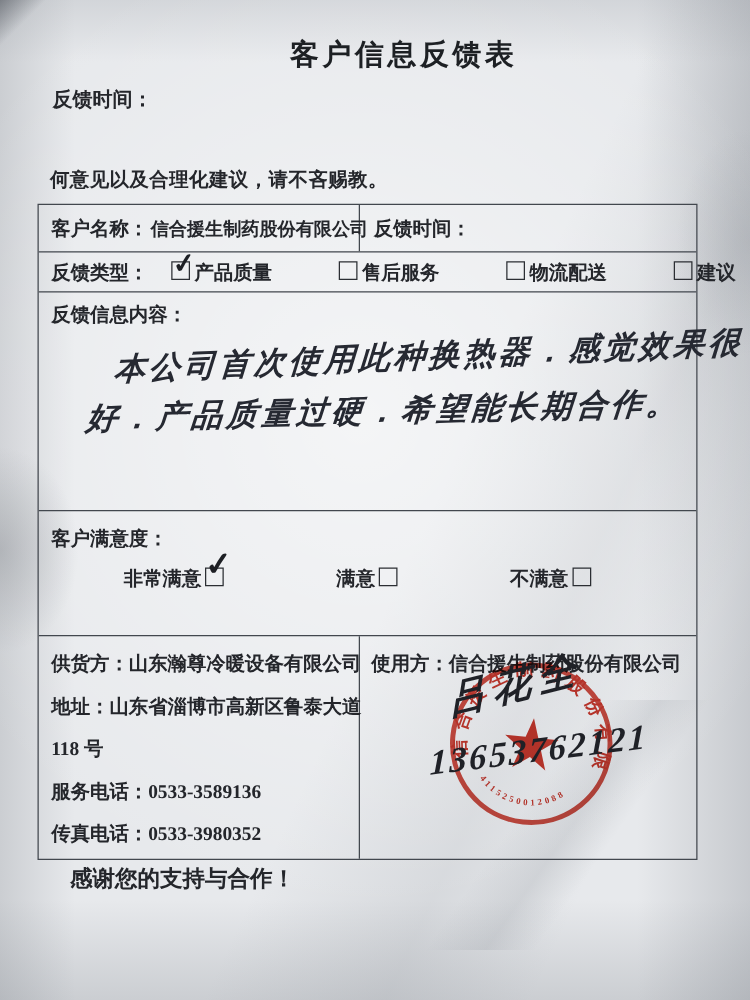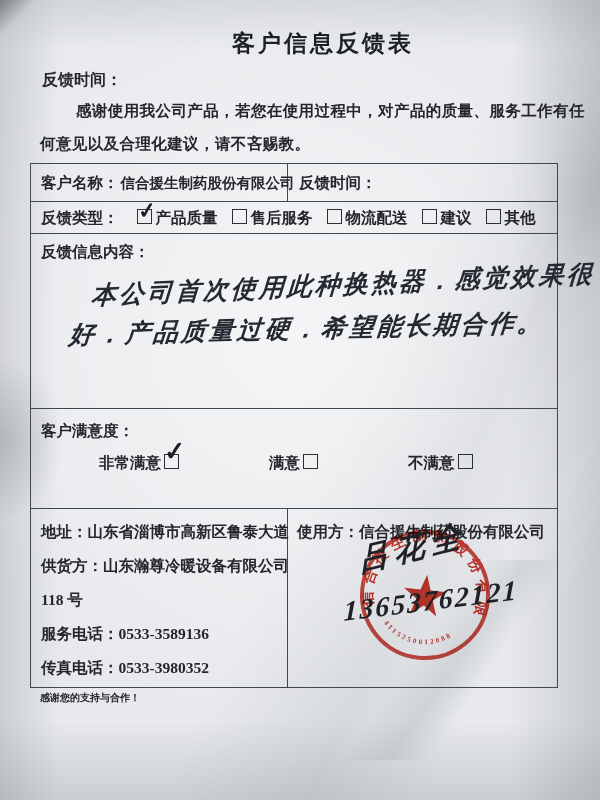--- a/index.html
+++ b/index.html
@@ -31,21 +31,21 @@
     background:linear-gradient(125deg, rgba(145,150,157,0) 40%, rgba(145,150,157,.22) 52%, rgba(145,150,157,0) 62%);}
 
   .title{
     position:absolute;left:0;top:28px;width:100%;text-align:center;
     font-family:"Liberation Sans","DejaVu Sans",sans-serif;
     font-size:23px;font-weight:bold;letter-spacing:3px;color:#1d2024;padding-left:23px;
   }
   .salutation{position:absolute;left:42px;top:70px;font-size:16px;font-weight:600;}
   .para1{position:absolute;left:76px;top:101px;font-size:15.5px;font-weight:600;letter-spacing:.4px;}
   .para2{position:absolute;left:40px;top:134px;font-size:15.5px;font-weight:600;letter-spacing:.4px;}
-  .closing{position:absolute;left:40px;top:691px;font-size:10px;font-weight:600;}
+  .closing{position:absolute;left:56px;top:691px;font-size:18px;font-weight:600;}
 
   .tbl{position:absolute;left:30px;top:163px;width:526px;height:523px;
        border:1.6px solid #42474e;}
   .row{position:absolute;left:0;width:100%;box-sizing:border-box;border-bottom:1.6px solid #42474e;}
   .r1{top:0;height:38px;text-align:right;}
   .r2{top:38px;height:32px;}
   .r3{top:70px;height:175px;}
   .r4{top:245px;height:100px;}
   .r5{top:345px;height:178px;border-bottom:none;}
   .vline{position:absolute;top:0;bottom:0;width:0;border-left:1.6px solid #42474e;}
@@ -53,21 +53,21 @@
 
   .r1 .left{position:absolute;left:10px;top:9px;}
   .r1 .left .val{font-size:14.5px;font-weight:700;margin-left:2px;}
   .r1 .right{position:absolute;left:268px;top:9px;}
 
   .r2 .line{position:absolute;left:10px;top:6px;display:flex;align-items:flex-end;}
   .cbx{display:inline-block;width:13px;height:13px;border:1.6px solid #2b2e33;
        margin:0 4px 0 0;position:relative;vertical-align:-1px;}
   .cbx .tick{position:absolute;left:0px;top:-10px;font-size:22px;line-height:22px;
        color:#1d1f24;font-weight:bold;transform:rotate(-6deg);}
-  .opt{margin-right:14px;white-space:nowrap;}
+  .opt{margin-right:14px;white-space:nowrap;margin-left:39px;}
   .gap1{margin-left:18px;}
 
   .r3 .hdr{position:absolute;left:10px;top:8px;}
   .hand{
     position:absolute;color:#262932;
     font-style:italic;font-weight:600;
     letter-spacing:3px;white-space:nowrap;
   }
   .hw1{left:60px;top:34px;font-size:25px;transform:rotate(-2.5deg) skewX(-6deg);}
   .hw2{left:38px;top:78px;font-size:25px;transform:rotate(-1.5deg) skewX(-6deg);}
@@ -102,21 +102,20 @@
 <body>
 
 <div class="photo">
   <div class="paper"></div>
   <div class="crease1"></div>
   <div class="crease2"></div>
   <div class="crease3"></div>
 
   <div class="title">客户信息反馈表</div>
   <div class="salutation">反馈时间：</div>
-  <div class="para1">感谢使用我公司产品，若您在使用过程中，对产品的质量、服务工作有任</div>
   <div class="para2">何意见以及合理化建议，请不吝赐教。</div>
 
   <div class="tbl">
 
     <div class="row r1">
       <div class="vline" style="left:256px"></div>
       <div class="left cell-text">
         <span>客户名称：</span><span class="val">信合援生制药股份有限公司</span>
       </div>
       <div class="right cell-text">
@@ -147,22 +146,22 @@
         <span class="o1"><span>非常满意</span><span class="cbx cbx-after"><span class="tick">✓</span></span></span>
         <span class="o2"><span>满意</span><span class="cbx cbx-after"></span></span>
         <span class="o3"><span>不满意</span><span class="cbx cbx-after"></span></span>
       </div>
     </div>
 
     <div class="row r5">
       <div class="vline" style="left:256px"></div>
 
       <div class="colL cell-text">
+        <div class="ln"><span>供货方：</span><span>山东瀚尊冷暖设备有限公司</span></div>
         <div class="ln"><span>地址：</span><span>山东省淄博市高新区鲁泰大道</span></div>
-        <div class="ln"><span>供货方：</span><span>山东瀚尊冷暖设备有限公司</span></div>
         <div class="ln"><span>118 号</span></div>
         <div class="ln"><span>服务电话：</span><span>0533-3589136</span></div>
         <div class="ln"><span>传真电话：</span><span>0533-3980352</span></div>
       </div>
 
       <div class="colR cell-text">
         <div class="ln"><span>使用方：</span><span>信合援生制药股份有限公司</span></div>
       </div>
 
       <div class="stamp">

